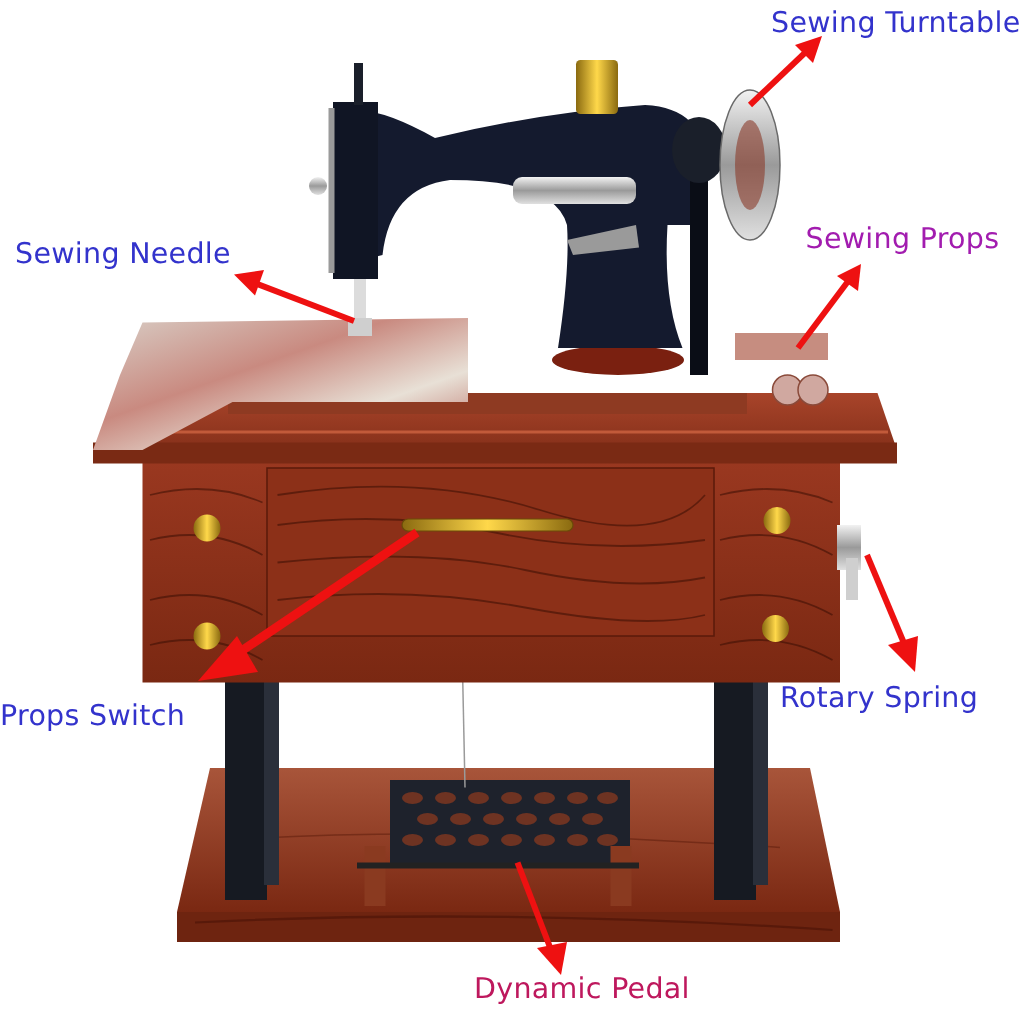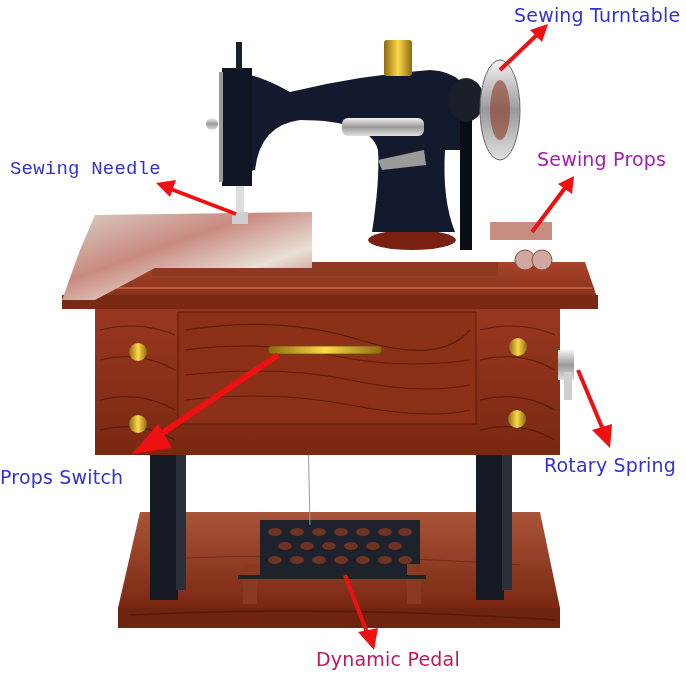--- a/index.html
+++ b/index.html
@@ -182,18 +182,18 @@
           <polygon points="610,448 592,430 612,424" stroke="none"></polygon>
         </g>
     <g>
           <line x1="345" y1="575" x2="368" y2="635" stroke-width="4"></line>
           <polygon points="374,650 358,632 378,628" stroke="none"></polygon>
         </g>
   </g>
 </svg>
 
 <span class="label" style="left:514px;top:4px;color:#3333cc;">Sewing Turntable</span>
-<span class="label" style="left:10px;top:158px;color:#3333cc;font-family:Liberation Mono, monospace;">Sewing Needle</span>
+<span class="label" style="left:10px;top:158px;color:#3333cc;">Sewing Needle</span>
 <span class="label" style="left:537px;top:148px;color:#a21caf;">Sewing Props</span>
 <span class="label" style="left:0px;top:466px;color:#3333cc;">Props Switch</span>
-<span class="label" style="left:544px;top:454px;color:#3333cc;">Rotary Spring</span>
+<span class="label" style="left:520px;top:454px;color:#3333cc;">Rotary Spring</span>
 <span class="label" style="left:316px;top:648px;color:#be185d;">Dynamic Pedal</span>
 </div>
 
 </body></html>

